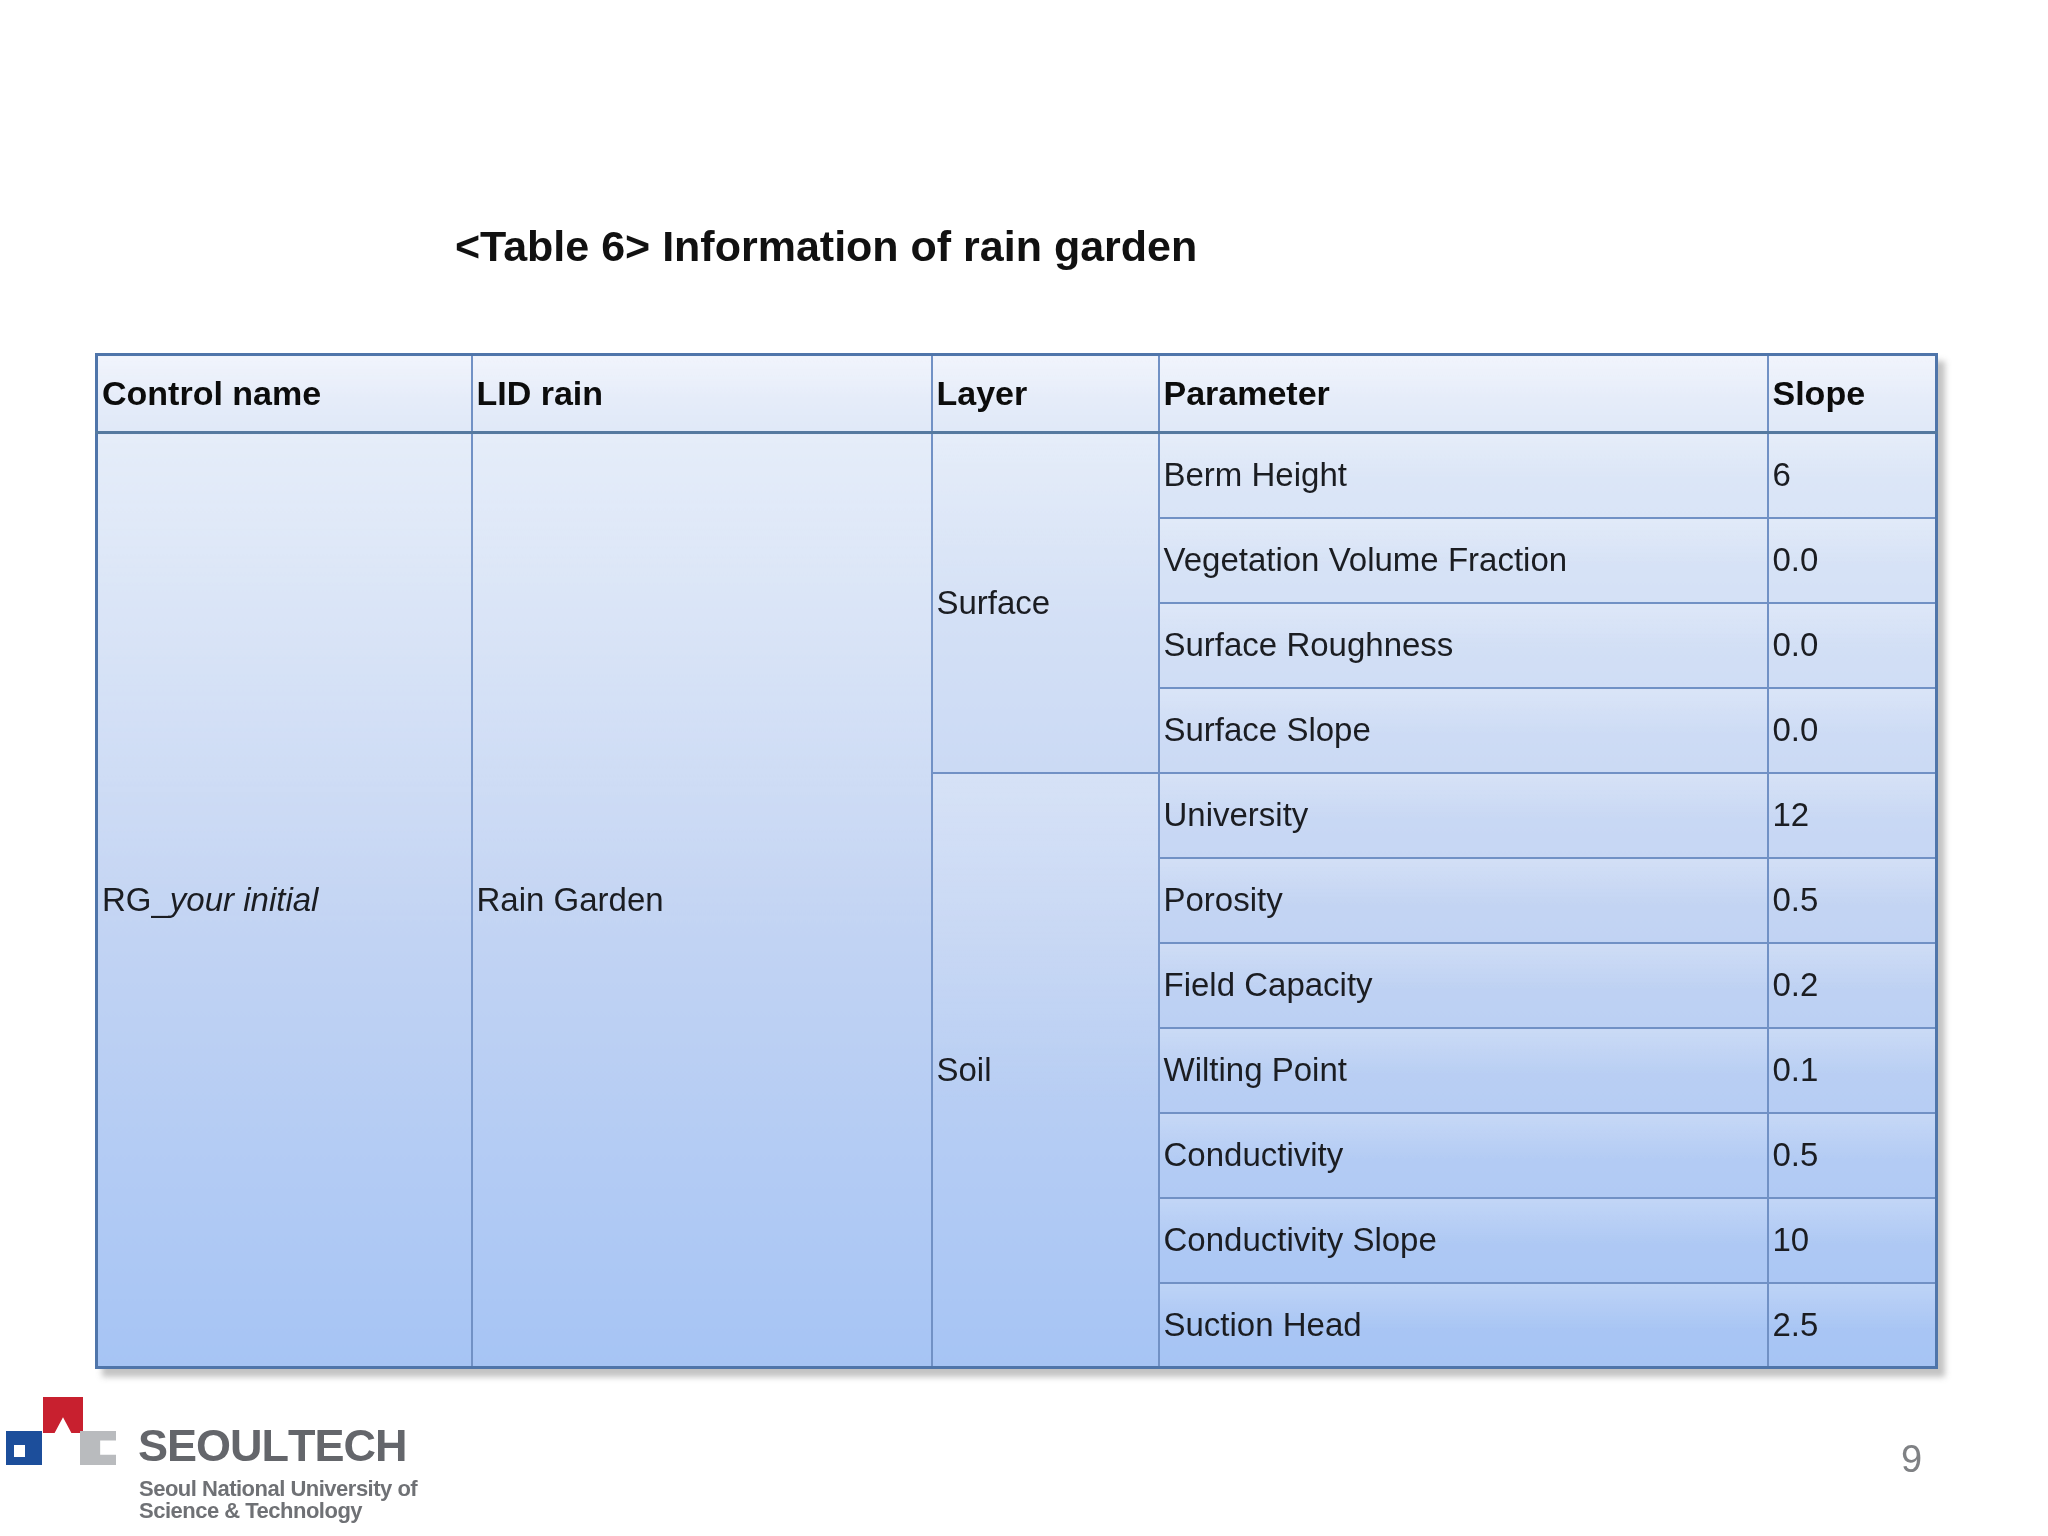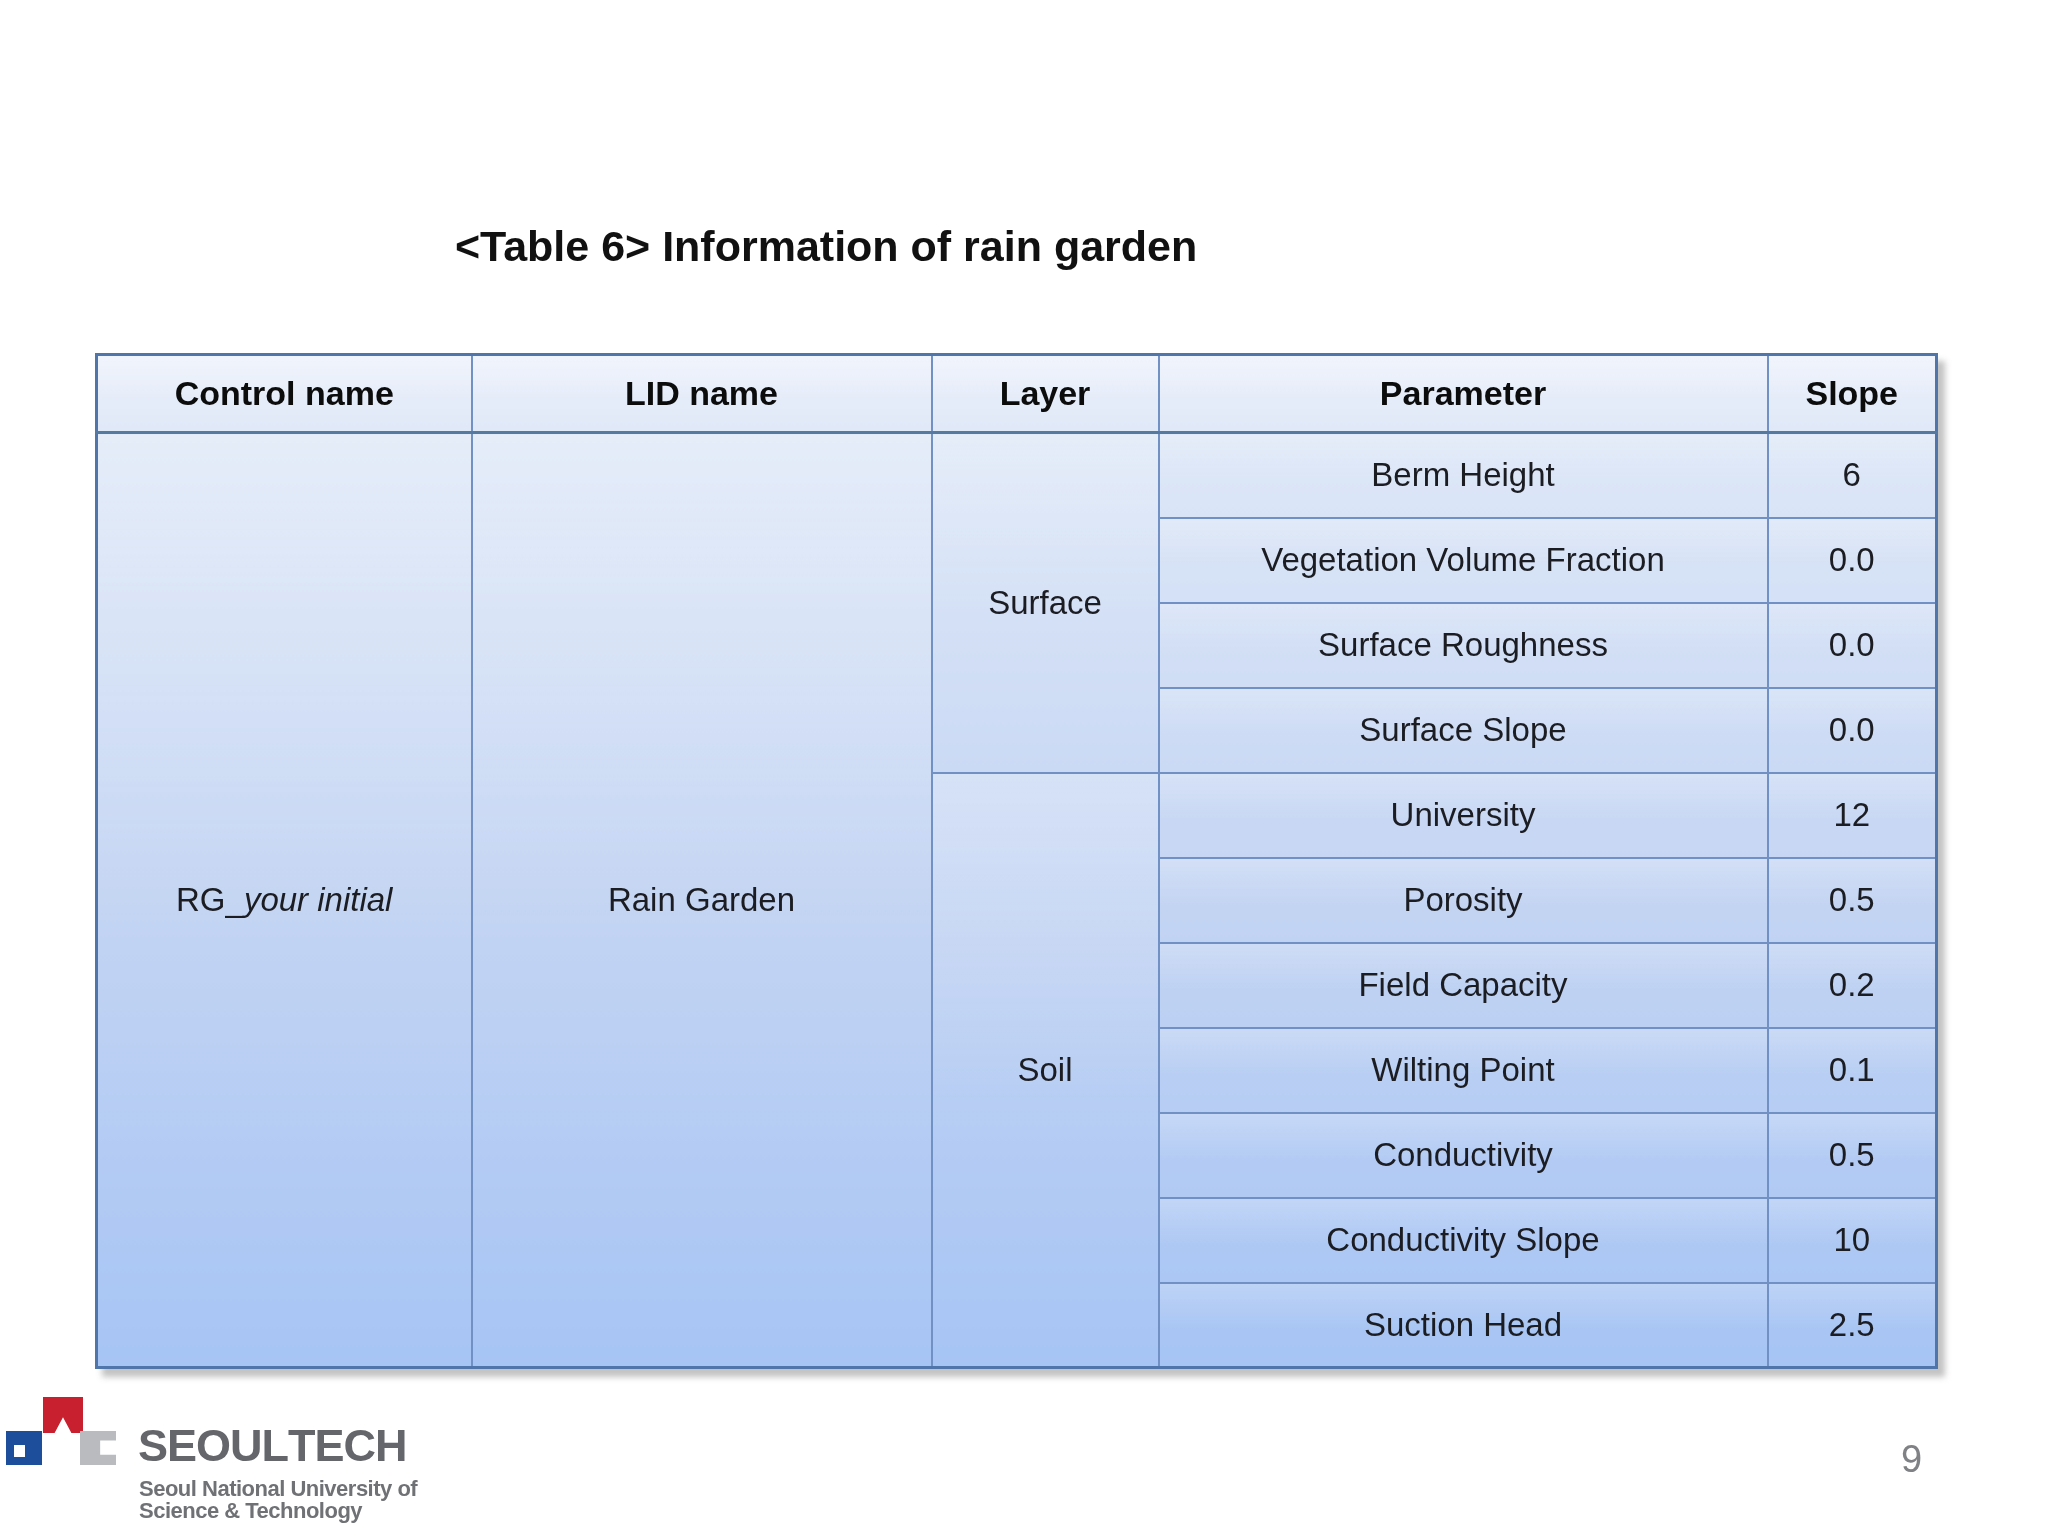--- a/index.html
+++ b/index.html
@@ -25,21 +25,21 @@
     top: 353px;
     width: 1840px;
     border-collapse: collapse;
     table-layout: fixed;
     background: linear-gradient(180deg, #edf1fb 0%, #dde7f7 9%, #c3d4f3 55%, #a6c4f4 100%);
     border: 3px solid #4f75aa;
     box-shadow: 7px 8px 6px rgba(122,122,122,0.45);
   }
   .rg-table th, .rg-table td {
     border: 2px solid #7191c5;
-    text-align: center;
+    text-align: left;
     vertical-align: middle;
     padding: 4px;
     background-image: linear-gradient(rgba(255,255,255,0.22), rgba(255,255,255,0) 55%);
   }
   .rg-table thead th {
     height: 78px;
     font-size: 34px;
     font-weight: bold;
     color: #0c0c0c;
     border-bottom: 3px solid #55799f;
@@ -101,21 +101,21 @@
     <colgroup>
       <col style="width:375px">
       <col style="width:460px">
       <col style="width:227px">
       <col style="width:609px">
       <col style="width:169px">
     </colgroup>
     <thead>
       <tr>
         <th>Control name</th>
-        <th>LID name</th>
+        <th>LID rain</th>
         <th>Layer</th>
         <th>Parameter</th>
         <th>Slope</th>
       </tr>
     </thead>
     <tbody>
       <tr>
         <td rowspan="11"><span>RG_</span><em>your initial</em></td>
         <td rowspan="11">Rain Garden</td>
         <td rowspan="4">Surface</td>

